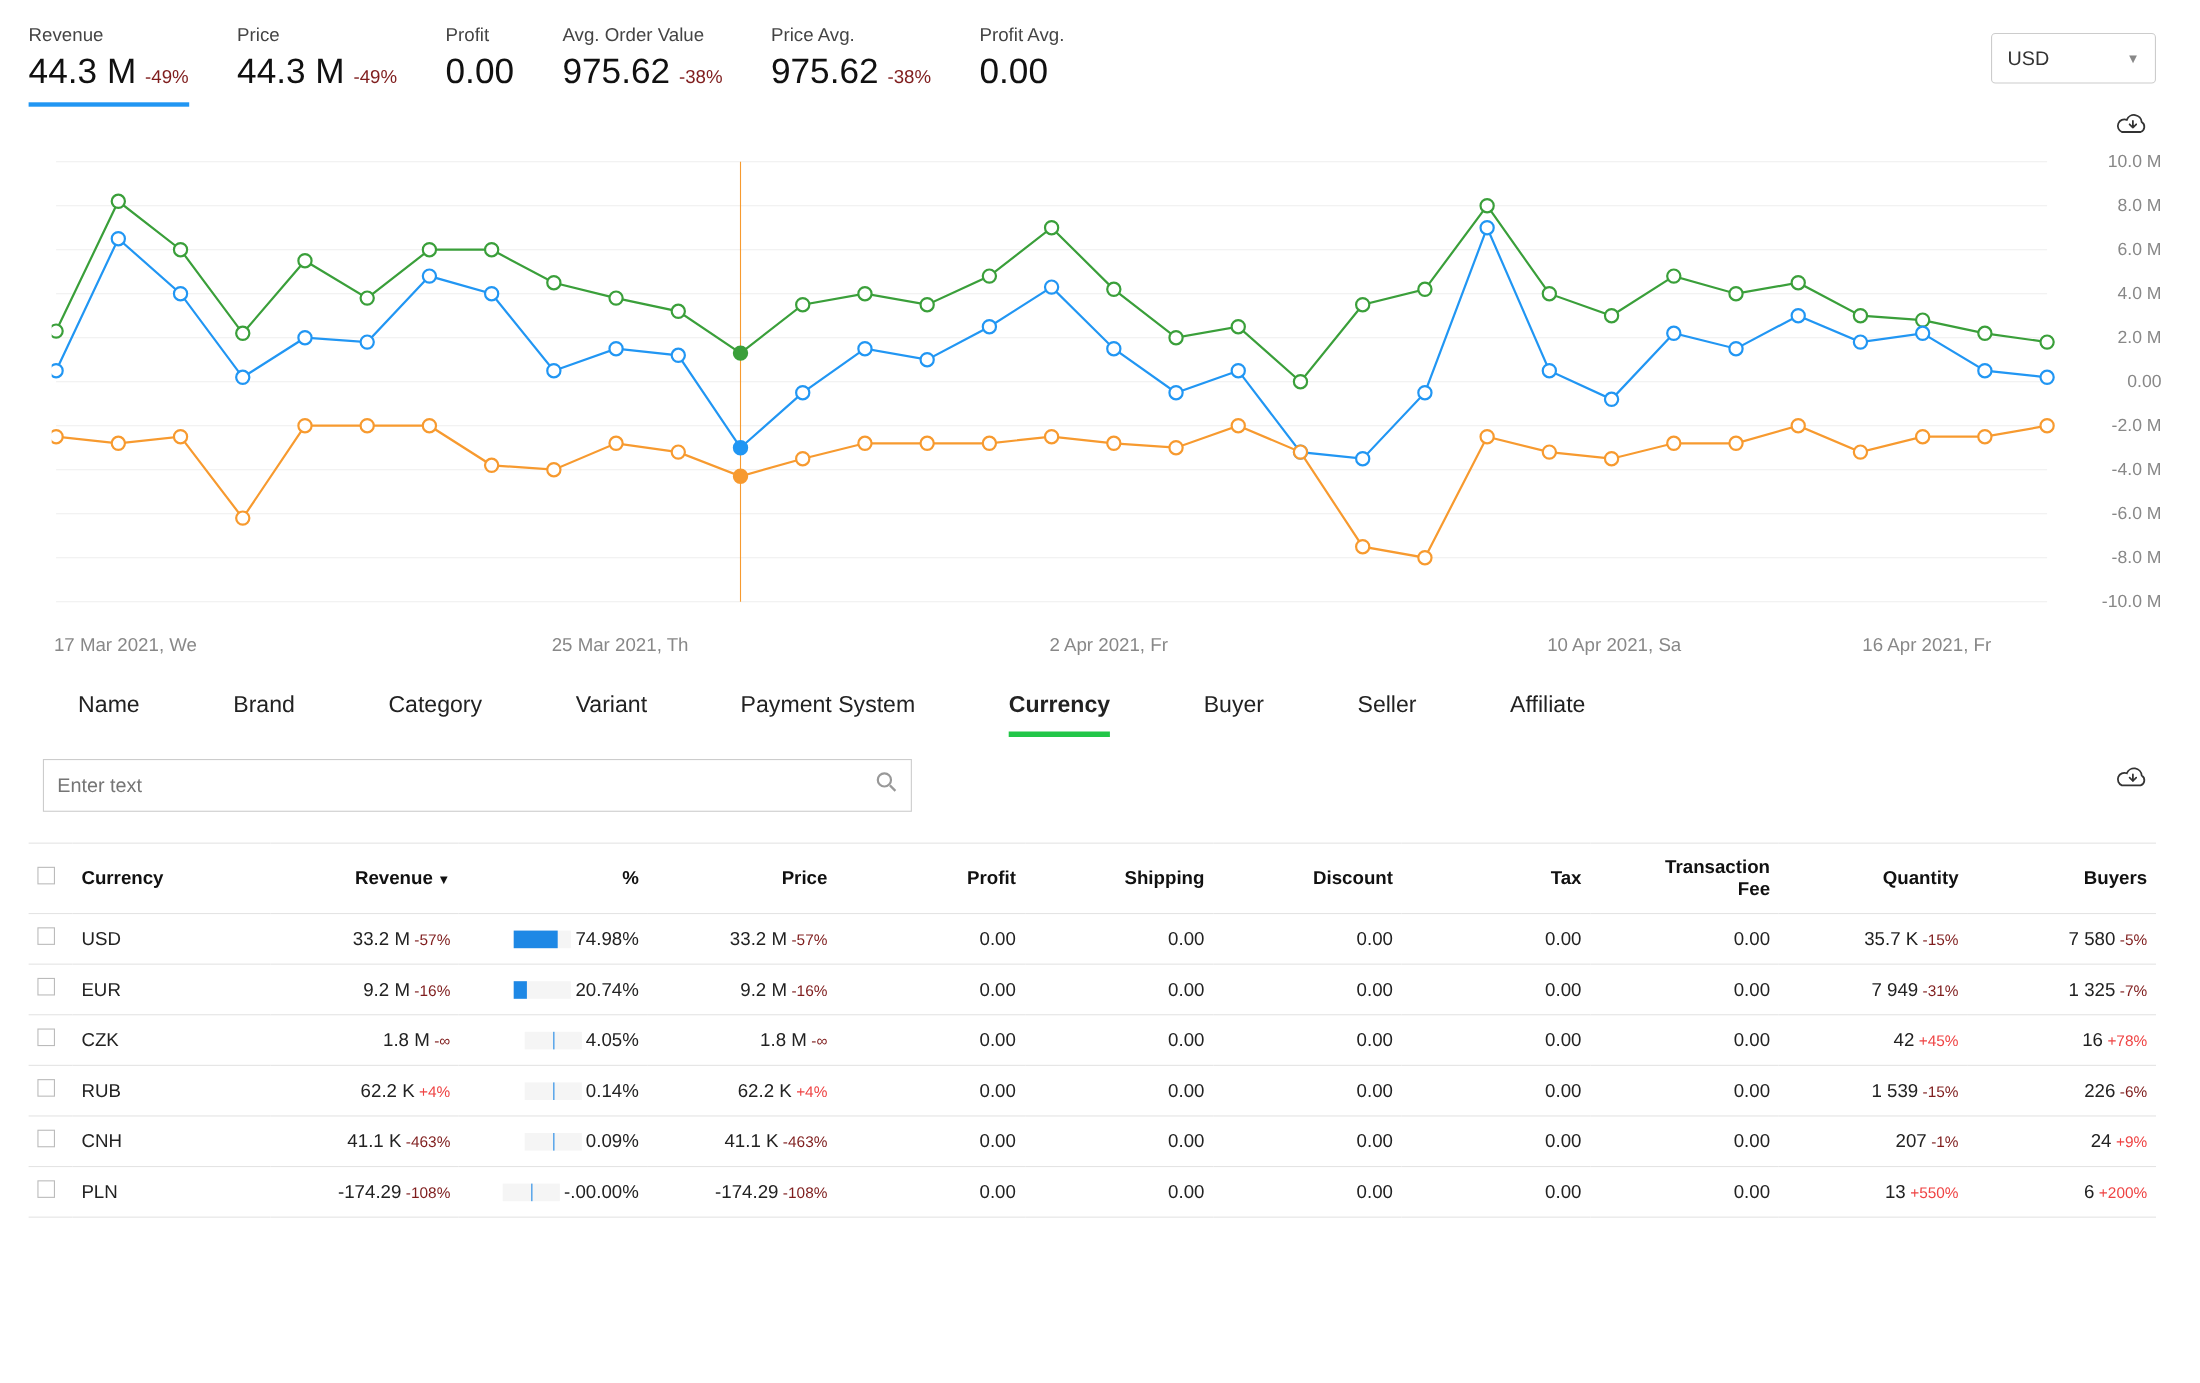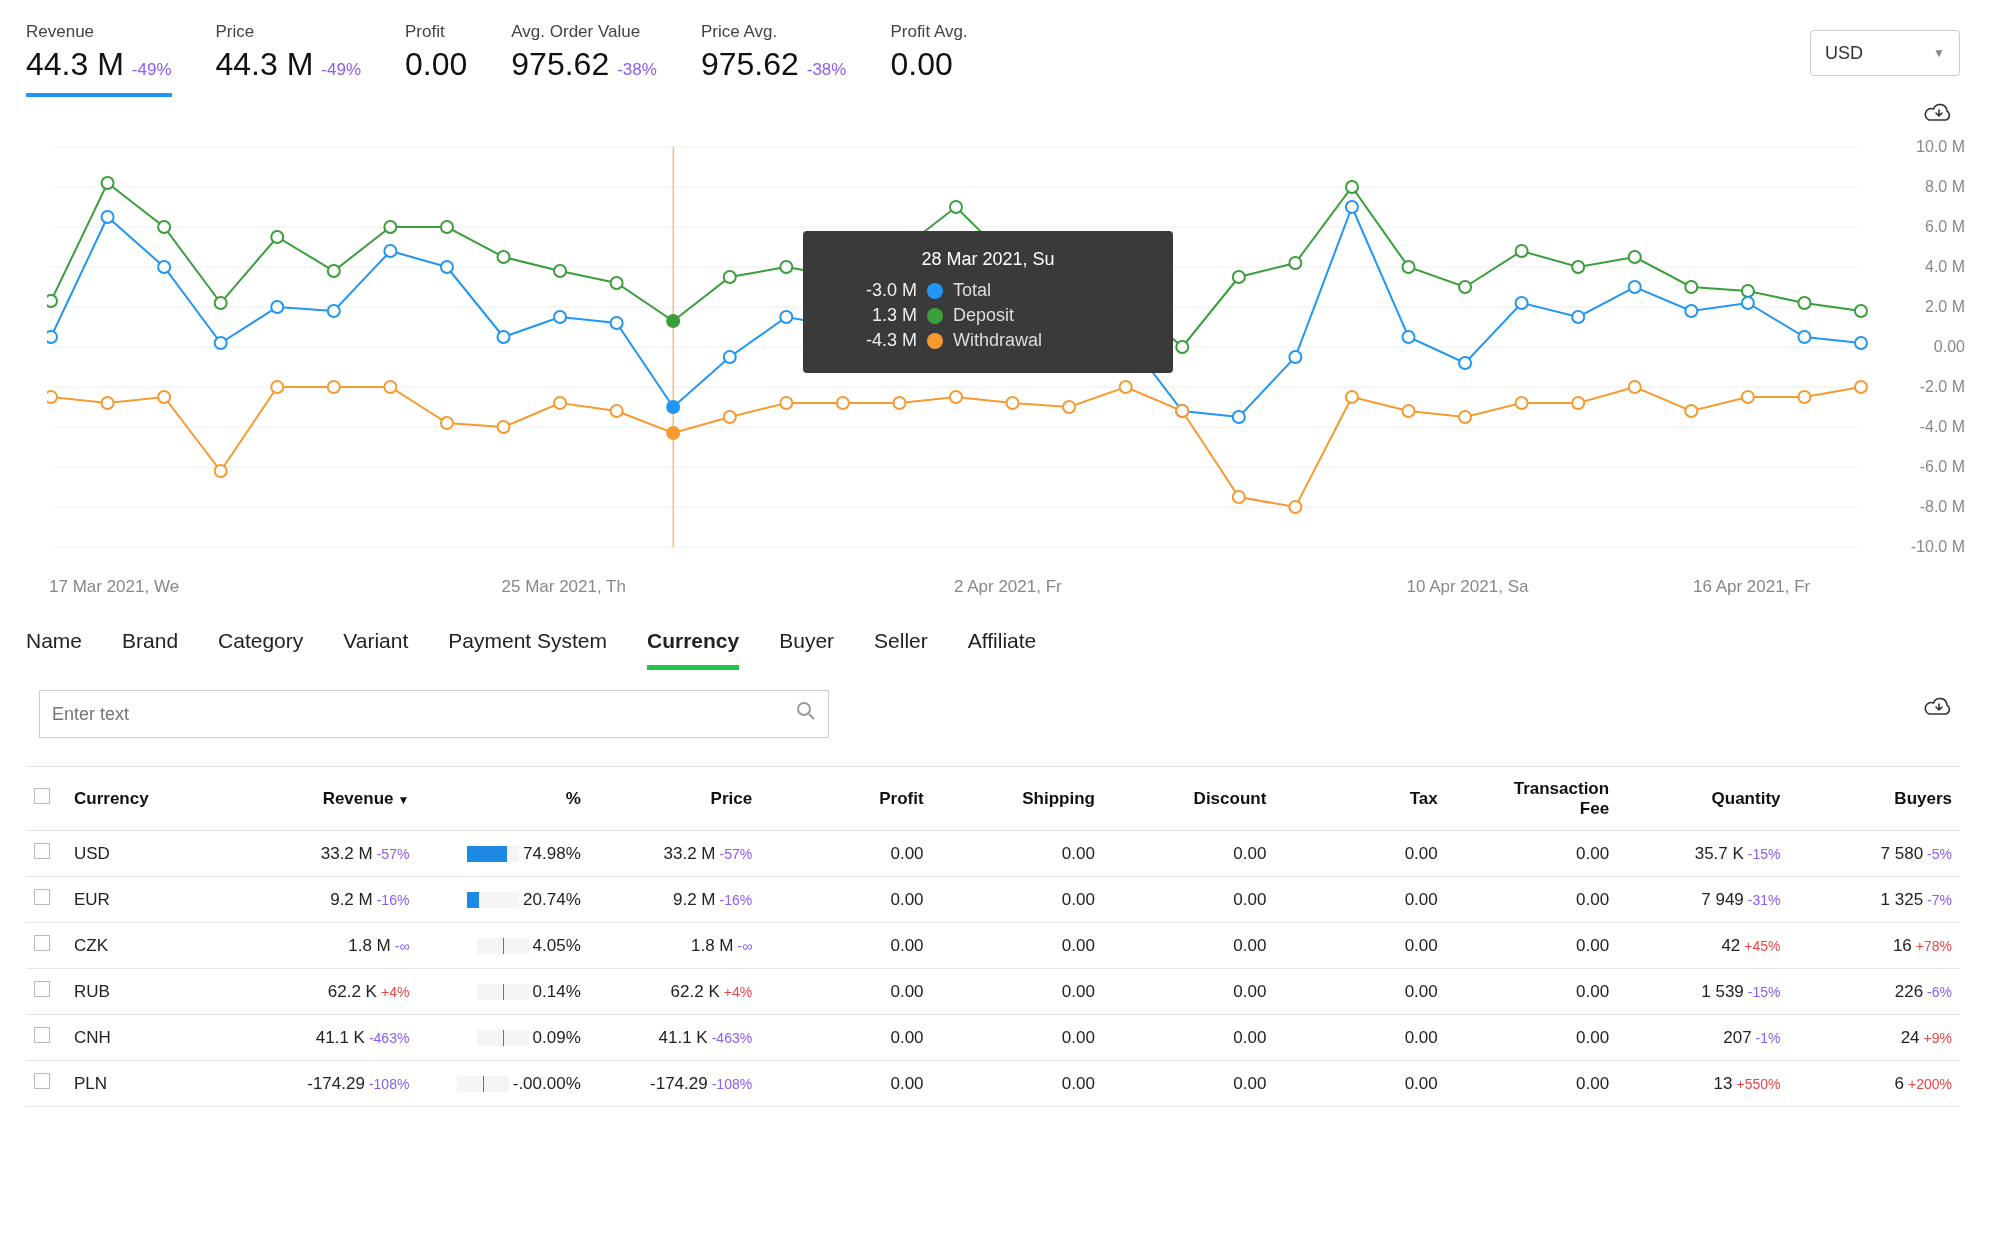--- a/index.html
+++ b/index.html
@@ -8,21 +8,21 @@
 
   
   .kpi-row { display: flex; align-items: flex-start; gap: 44px; position: relative; }
   .kpi { padding-bottom: 10px; }
   .kpi.active { border-bottom: 4px solid #2196f3; }
   .kpi-label { font-size: 17px; color: #444; margin-bottom: 4px; }
   .kpi-val-row { display: flex; align-items: baseline; gap: 8px; }
   .kpi-val { font-size: 32px; color: #111; }
   .kpi-delta { font-size: 17px; }
   .delta-pos { color: #ef4444; }
-  .delta-neg { color: #8b5cf6; }
+  .delta-neg { color: #7f1d1d; }
 
   .currency-select {
     position: absolute; top: 8px; right: 0;
     width: 150px; height: 46px; border: 1px solid #ccc; border-radius: 4px;
     display: flex; align-items: center; justify-content: space-between;
     padding: 0 14px; font-size: 18px; color: #333; background: #fff;
   }
   .currency-select .tri { color: #888; font-size: 12px; }
 
   .cloud-icon {
@@ -46,21 +46,21 @@
   .tooltip-row { display: flex; align-items: center; gap: 10px; margin: 4px 0; }
   .tooltip-val { width: 90px; text-align: right; color: #eee; }
   .tooltip-dot { width: 16px; height: 16px; border-radius: 50%; flex: none; }
   .tooltip-name { color: #ddd; }
 
   .xlabels { position: absolute; left: 0; bottom: 0; height: 28px; width: 1820px; }
   .xlabels span { position: absolute; font-size: 17px; color: #888; white-space: nowrap; transform: translateX(-2px); }
 
   
   .filter-tabs { display: flex; gap: 40px; margin-top: 24px; font-size: 21px; color: #222; }
-  .ftab { padding-bottom: 12px; cursor: pointer; }
+  .ftab { padding-bottom: 12px; cursor: pointer; margin-left: 45px; }
   .ftab.active { border-bottom: 5px solid #22c648; font-weight: 600; }
 
   
   .search-row { display: flex; align-items: center; margin-top: 20px; position: relative; padding-left: 13px; }
   .search-box {
     width: 790px; height: 48px; border: 1px solid #ccc;
     display: flex; align-items: center; padding: 0 12px; font-size: 18px; color: #888;
   }
   .search-box input {
     flex: 1; border: none; outline: none; font-size: 18px; color: #333;
@@ -270,40 +270,20 @@
       <circle cx="1757.4375" cy="260" r="6" fill="#fff" stroke="#f79a2f" stroke-width="2"></circle>
       <circle cx="1814" cy="250" r="6" fill="#fff" stroke="#f79a2f" stroke-width="2"></circle>
     </svg>
   <div class="xlabels" id="xlabels">
       <span style="left: 4px;">17 Mar 2021, We</span>
       <span style="left: 456.5px;">25 Mar 2021, Th</span>
       <span style="left: 909px;">2 Apr 2021, Fr</span>
       <span style="left: 1361.5px;">10 Apr 2021, Sa</span>
       <span style="left: 1648px;">16 Apr 2021, Fr</span>
     </div>
-  <div class="tooltip">
-    <div class="tooltip-title">28 Mar 2021, Su</div>
-    <div id="tooltip-rows">
-        <div class="tooltip-row">
-          <span class="tooltip-val">-3.0 M</span>
-          <span class="tooltip-dot" style="background:#2196f3"></span>
-          <span class="tooltip-name">Total</span>
-        </div>
-        <div class="tooltip-row">
-          <span class="tooltip-val">1.3 M</span>
-          <span class="tooltip-dot" style="background:#3a9f3a"></span>
-          <span class="tooltip-name">Deposit</span>
-        </div>
-        <div class="tooltip-row">
-          <span class="tooltip-val">-4.3 M</span>
-          <span class="tooltip-dot" style="background:#f79a2f"></span>
-          <span class="tooltip-name">Withdrawal</span>
-        </div>
-      </div>
-  </div>
 </div>
 
 <div class="filter-tabs" id="filter-tabs">
     <div class="ftab">Name</div>
     <div class="ftab">Brand</div>
     <div class="ftab">Category</div>
     <div class="ftab">Variant</div>
     <div class="ftab">Payment System</div>
     <div class="ftab active">Currency</div>
     <div class="ftab">Buyer</div>

